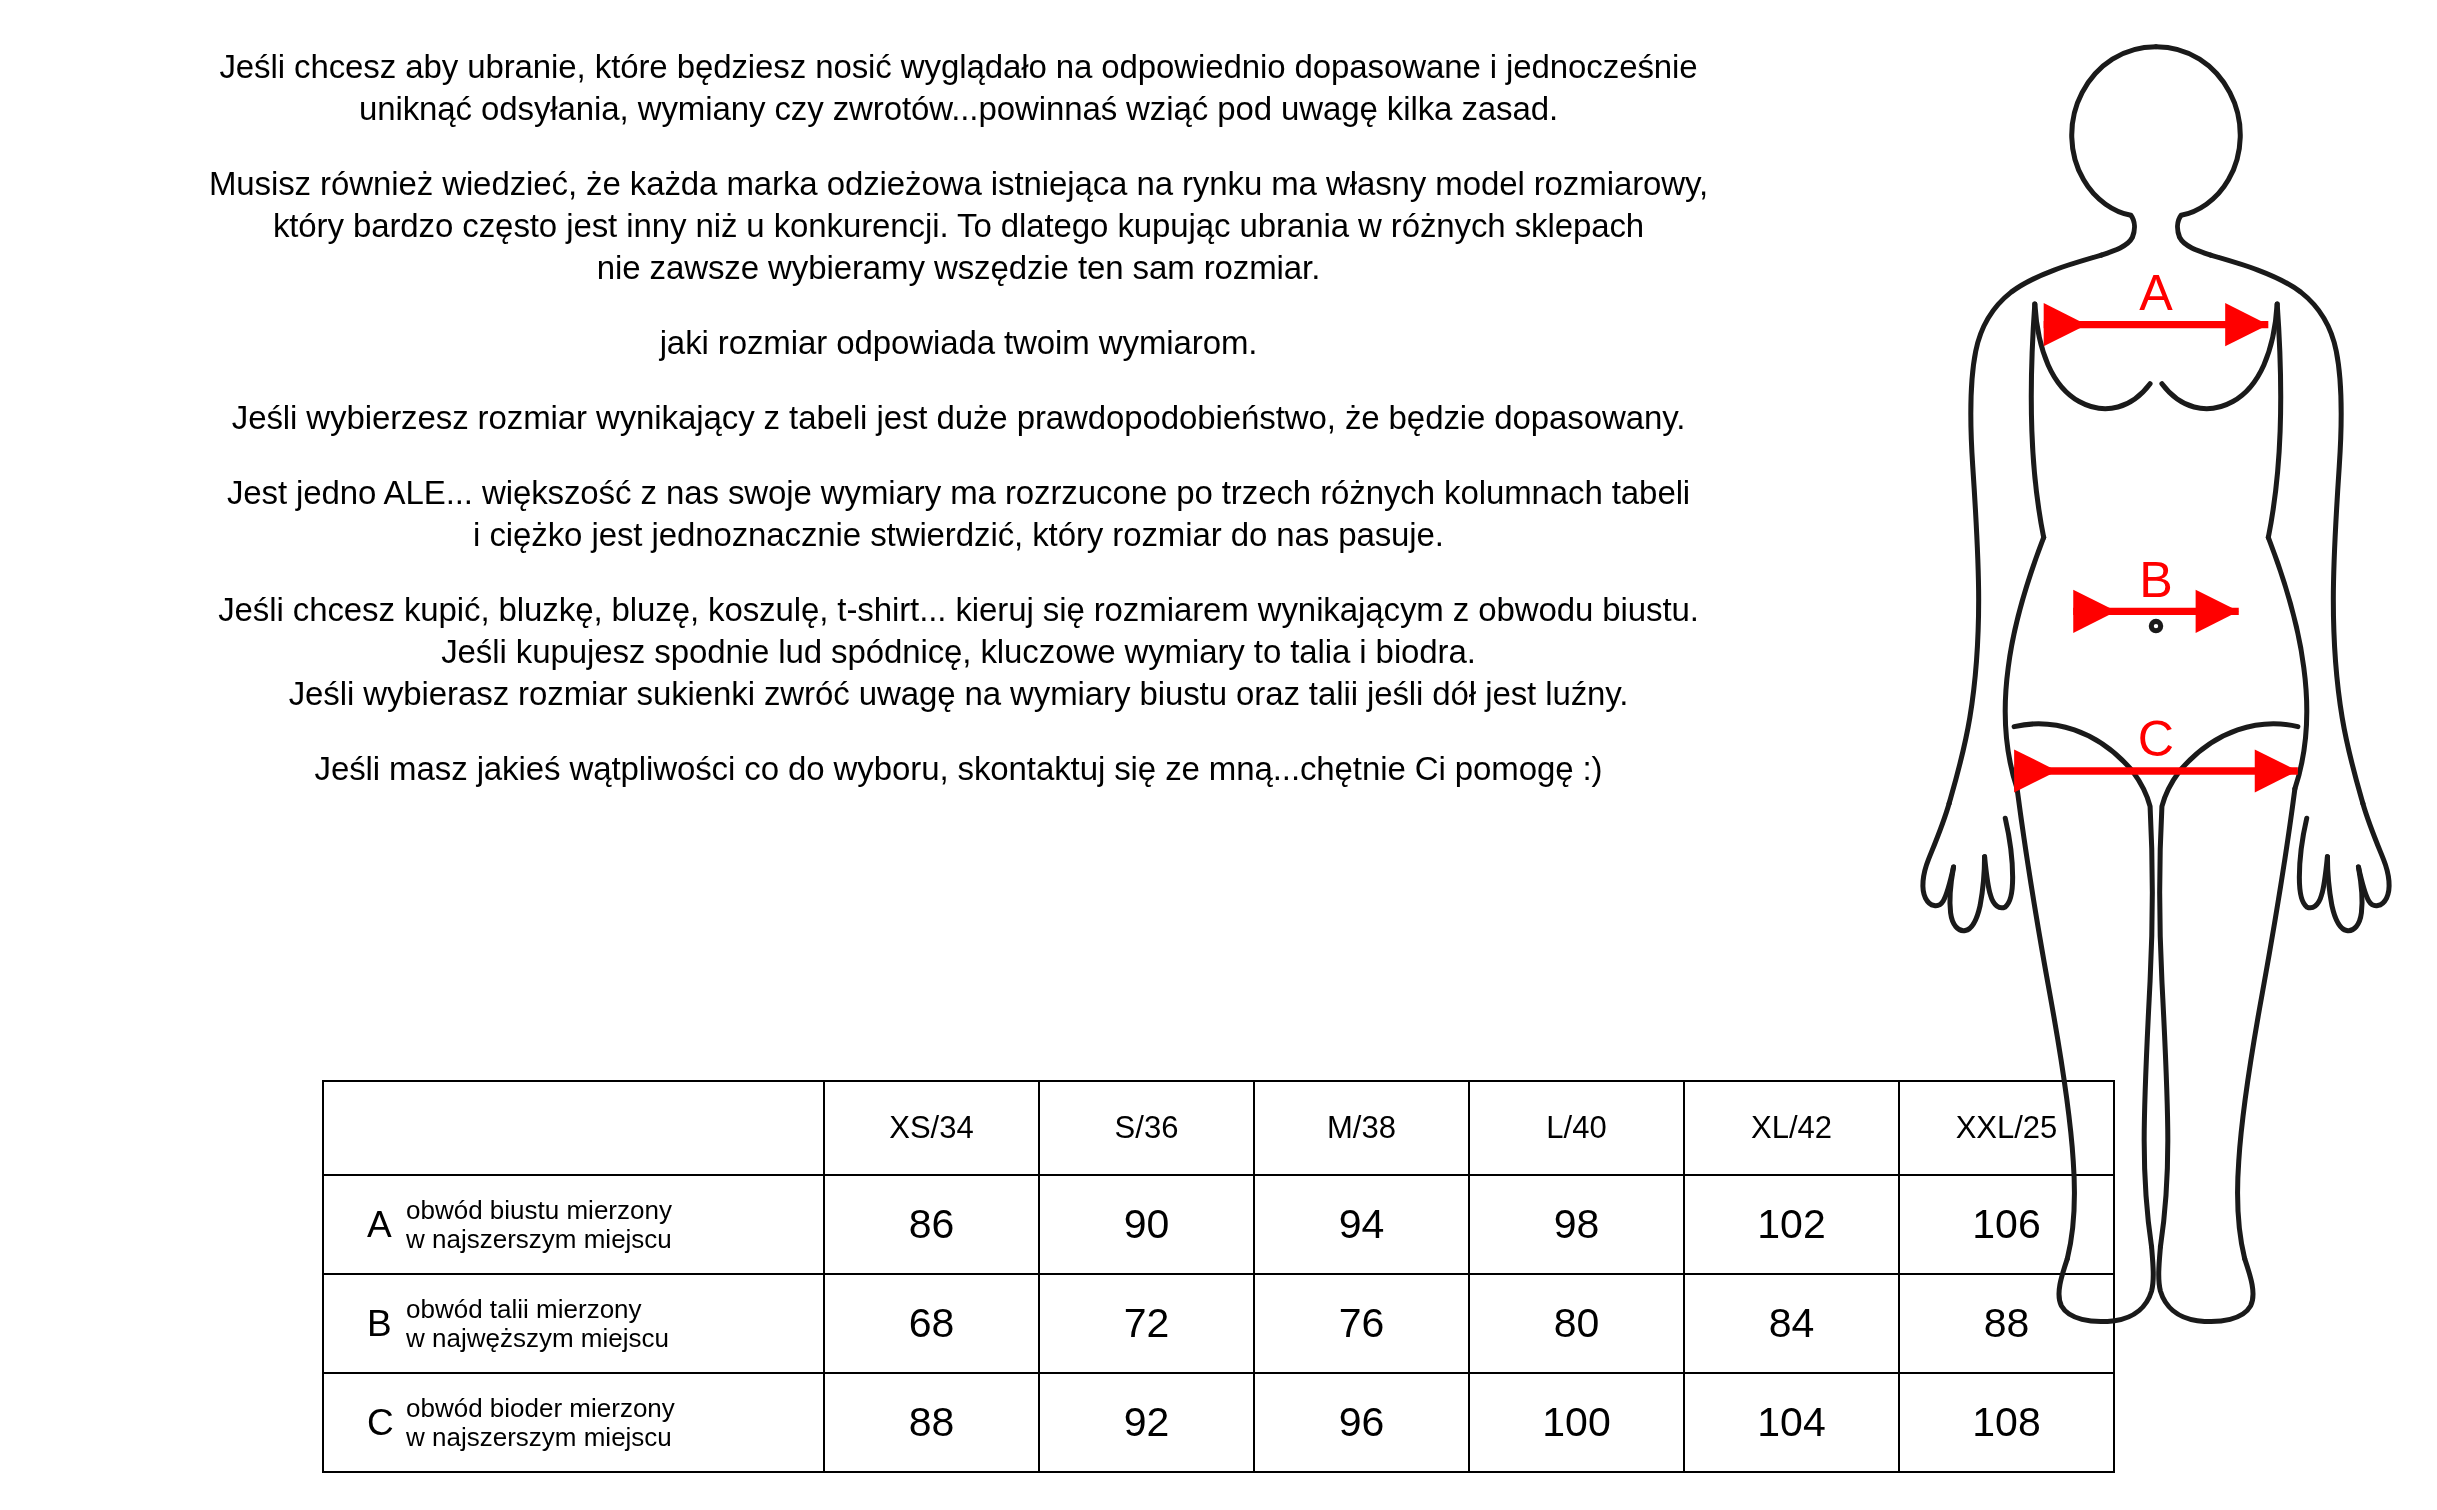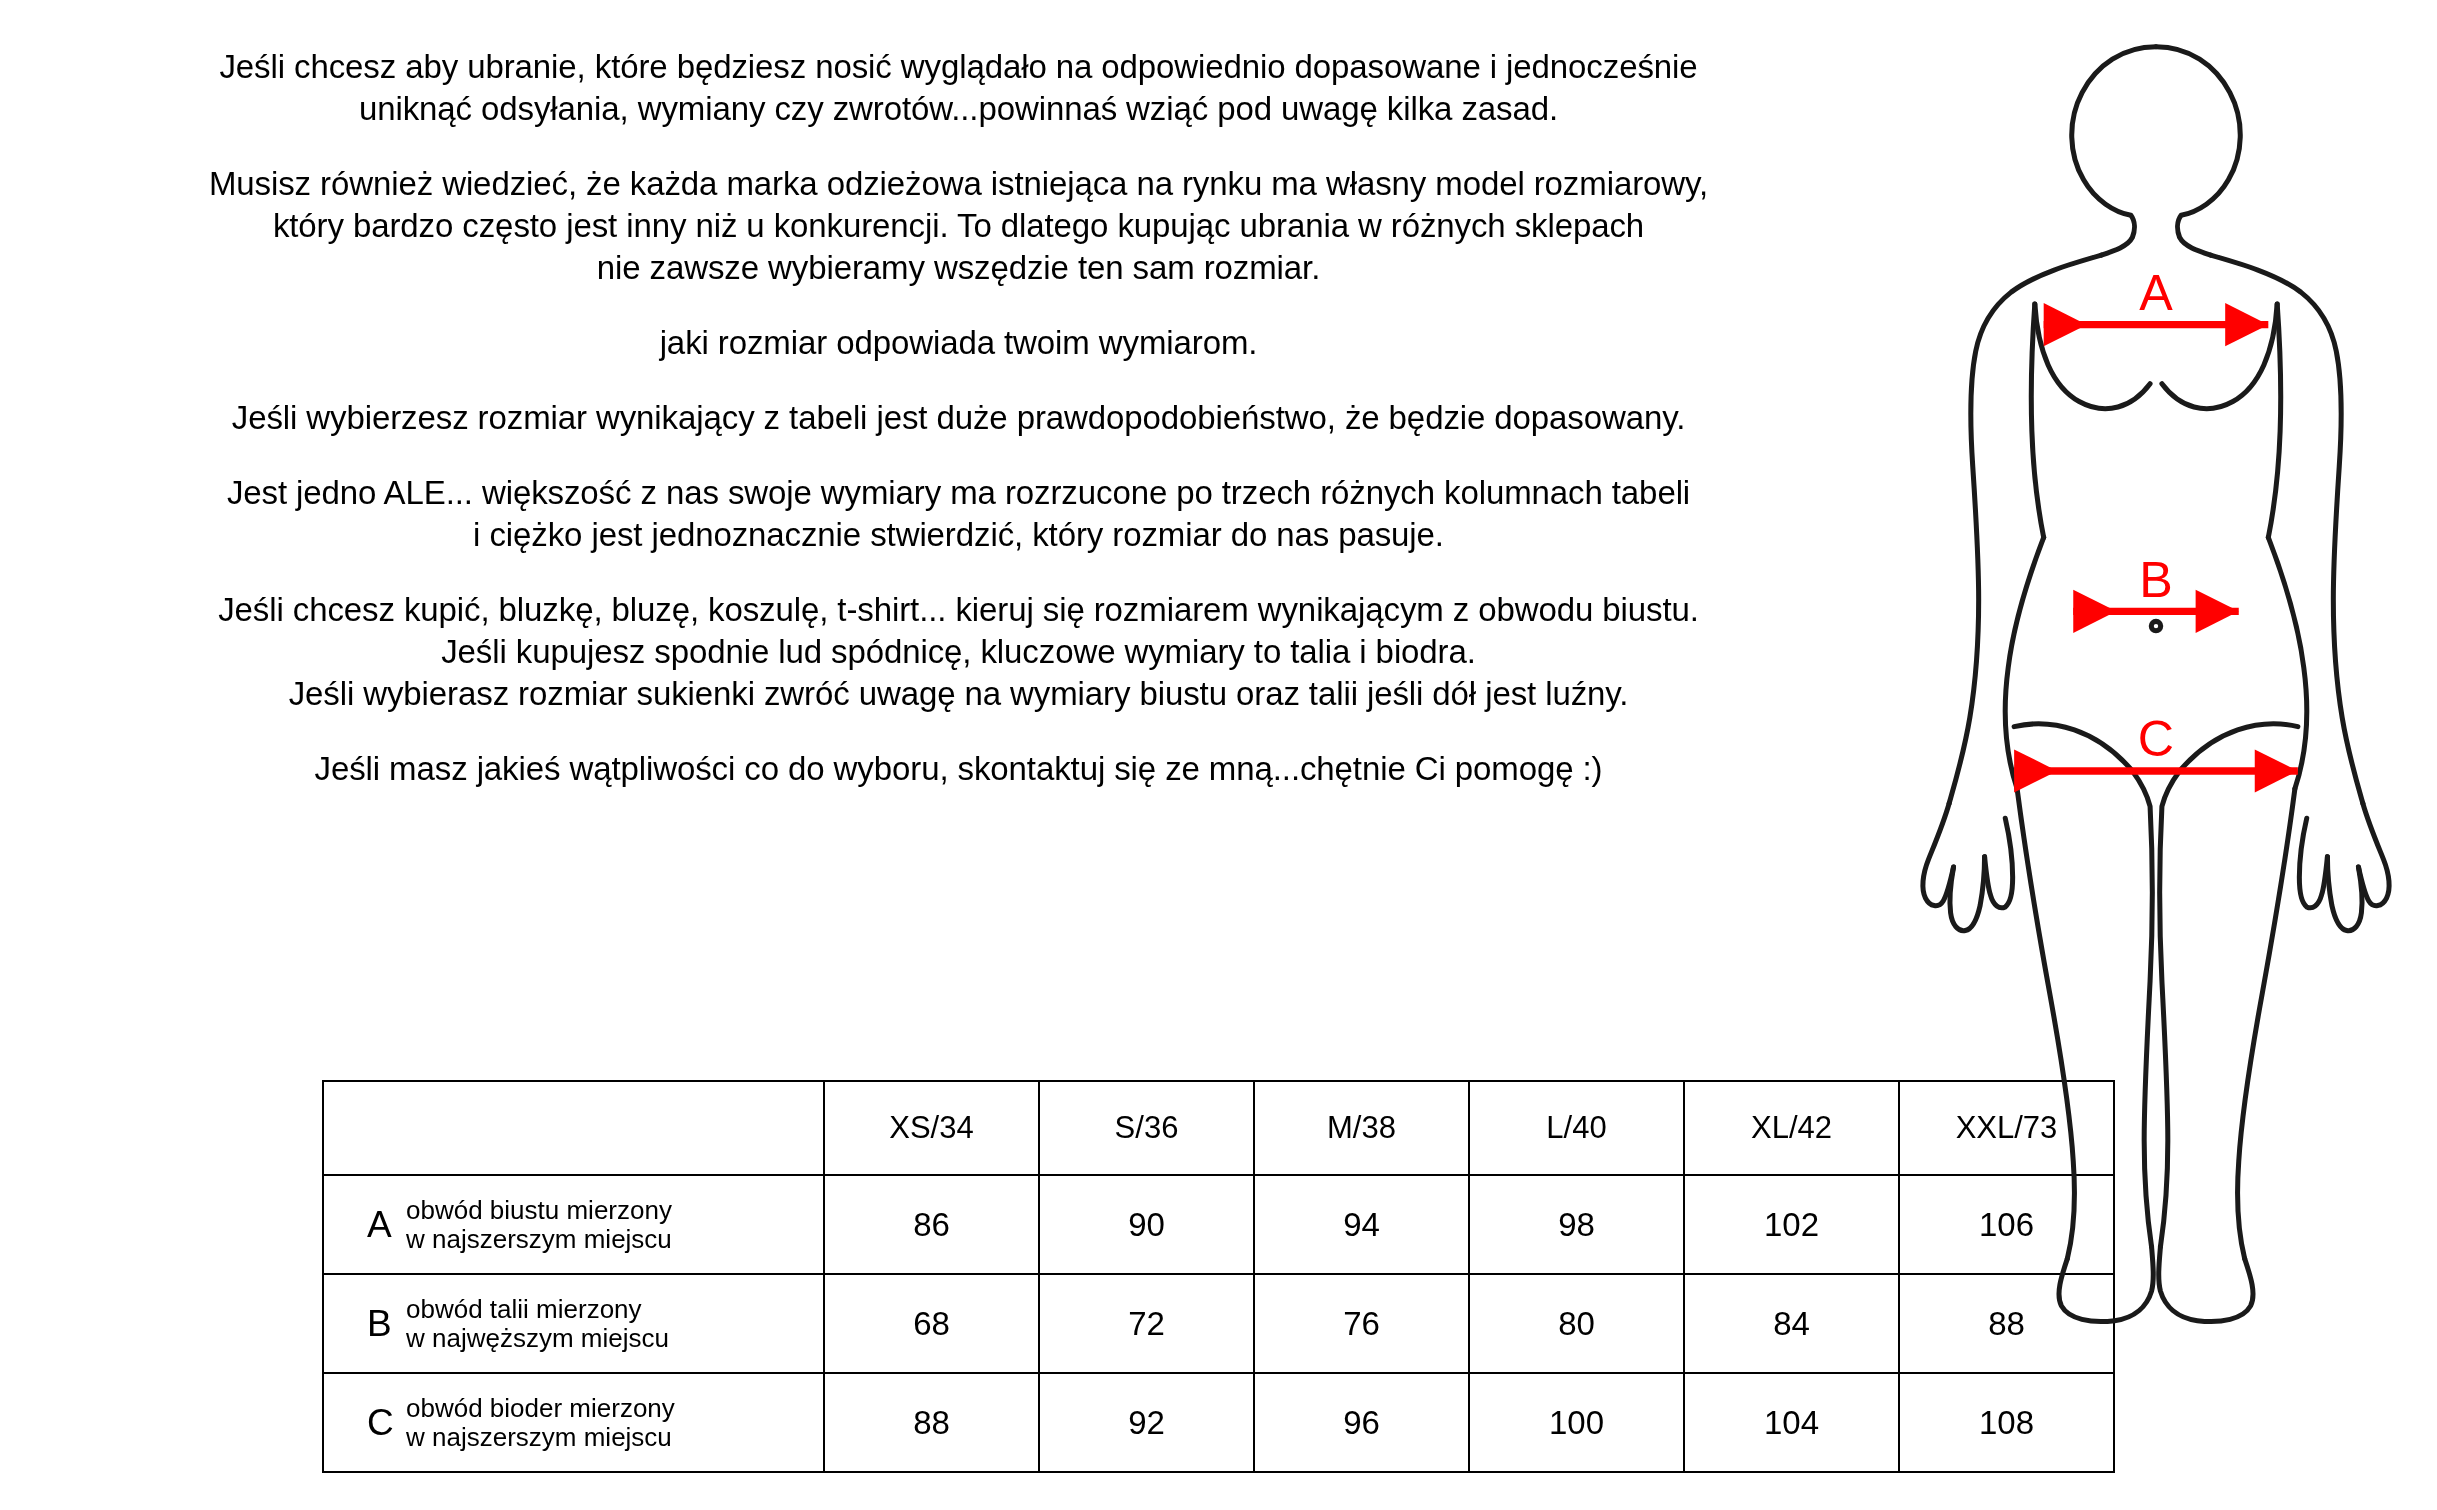--- a/index.html
+++ b/index.html
@@ -89,21 +89,21 @@
   }
   .rowlabel-text {
     font-size: 26px;
     line-height: 29px;
   }
   .rowlabel-text span { display: block; white-space: nowrap; }
 
   .value-cell {
     text-align: center;
     vertical-align: middle;
-    font-size: 33px;
+    font-size: 41px;
     border-radius: 28px;
   }
 
   
   #figure {
     position: absolute;
     left: 1890px;
     top: 35px;
     width: 532px;
     height: 1318px;
@@ -148,21 +148,21 @@
 
   <table id="size-table">
     <thead>
       <tr>
         <td class="col-label hdr-blank"></td>
         <td class="col-size hdr-size">XS/34</td>
         <td class="col-size hdr-size">S/36</td>
         <td class="col-size hdr-size">M/38</td>
         <td class="col-size hdr-size">L/40</td>
         <td class="col-size hdr-size">XL/42</td>
-        <td class="col-size hdr-size">XXL/73</td>
+        <td class="col-size hdr-size">XXL/25</td>
       </tr>
     </thead>
     <tbody>
       <tr>
         <td class="rowlabel-cell">
           <div class="rowlabel-inner">
             <div class="rowlabel-letter">A</div>
             <div class="rowlabel-text">
               <span>obwód biustu mierzony</span>
               <span>w najszerszym miejscu</span>

